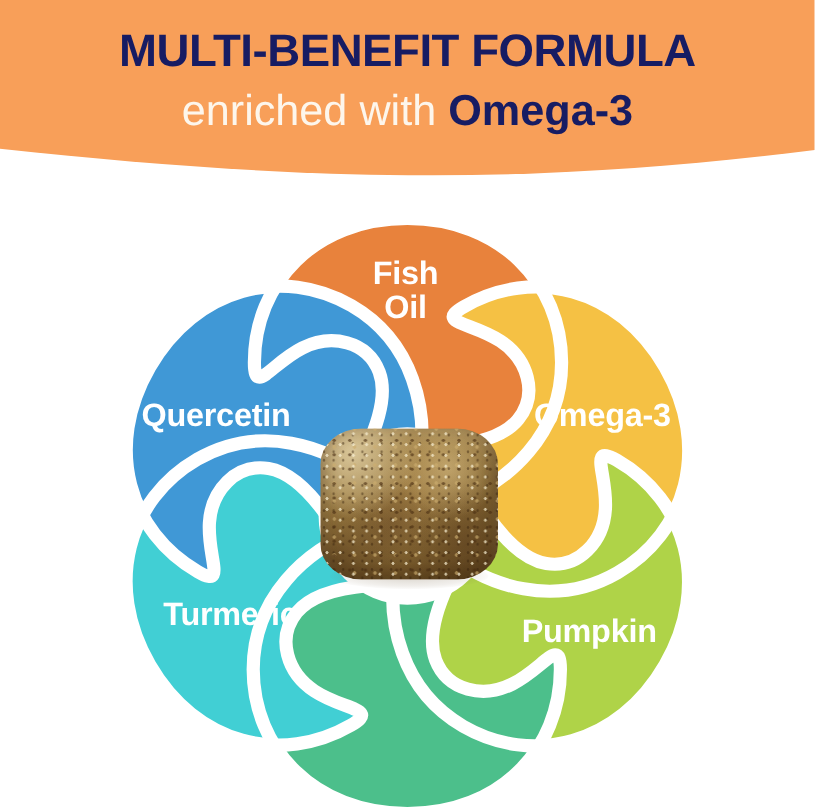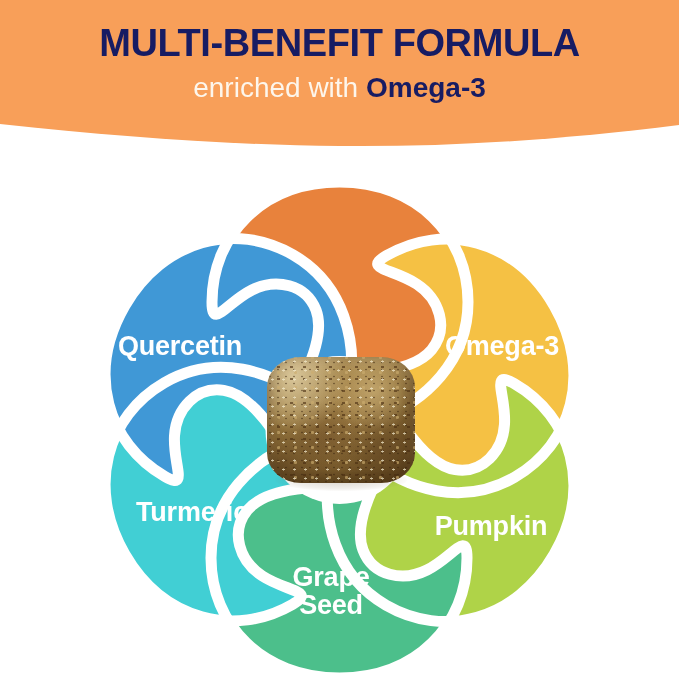--- a/index.html
+++ b/index.html
@@ -46,21 +46,21 @@
   }
   #headline {
     font-size: 38px;
     font-weight: bold;
     letter-spacing: -0.4px;
     line-height: 1.05;
     white-space: nowrap;
   }
   #subheadline {
     margin-top: 9px;
-    font-size: 28px;
+    font-size: 36px;
     line-height: 1.05;
     white-space: nowrap;
   }
   #subheadline .lead {
     font-weight: normal;
   }
   #subheadline .accent {
     font-weight: bold;
   }
 
@@ -203,24 +203,24 @@
         <use href="#petal-shape" fill="none" stroke="#ffffff" stroke-width="11" transform="rotate(60 339.5 280)"></use>
         <use href="#petal-shape" fill="none" stroke="#ffffff" stroke-width="11" transform="rotate(120 339.5 280)"></use>
         <use href="#petal-shape" fill="none" stroke="#ffffff" stroke-width="11" transform="rotate(180 339.5 280)"></use>
         <use href="#petal-shape" fill="none" stroke="#ffffff" stroke-width="11" transform="rotate(240 339.5 280)"></use>
         <use href="#petal-shape" fill="none" stroke="#ffffff" stroke-width="11" transform="rotate(300 339.5 280)"></use>
       </g>
 
       <circle id="center-well" cx="339.5" cy="280" r="74" fill="#ffffff"></circle>
     </svg>
 
+    <div class="petal-label" style="left:338px; top:92px;">Fish
+Oil</div>
     <div class="petal-label" style="left:502px; top:196px;">Omega-3</div>
     <div class="petal-label" style="left:491px; top:376px;">Pumpkin</div>
-    <div class="petal-label" style="left:331px; top:441px;">Grape
-Seed</div>
     <div class="petal-label" style="left:180px; top:196px;">Quercetin</div>
     <div class="petal-label" style="left:192px; top:362px;">Turmeric</div>
   </div>
 
   <div id="center-kibble">
     <div id="kibble-shadow"></div>
     <div id="kibble-body">
       <div id="kibble-speckle"></div>
     </div>
   </div>

